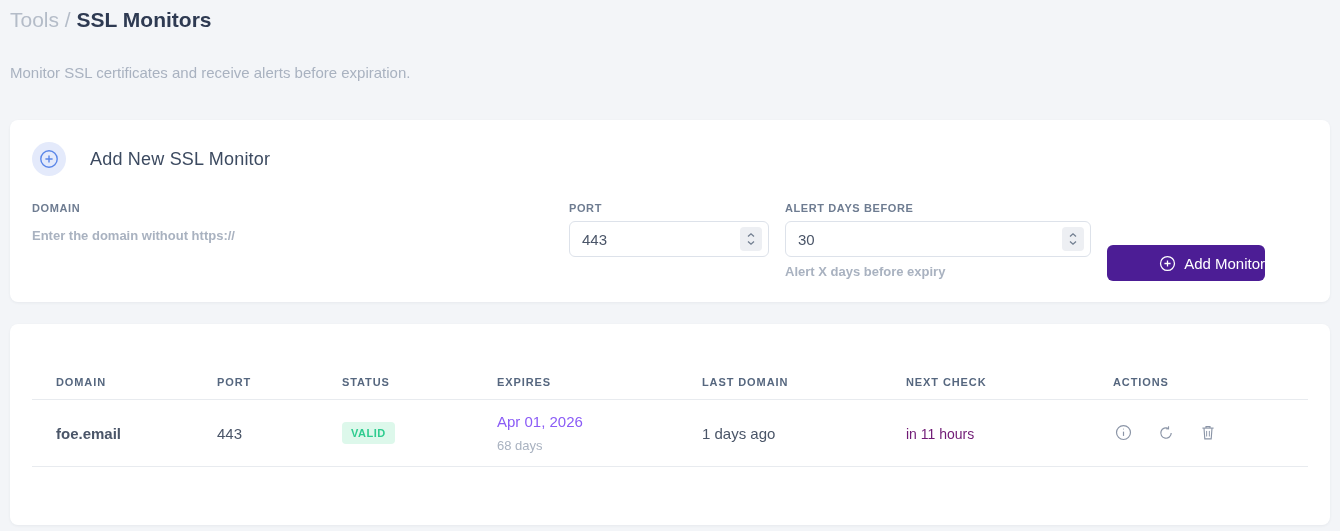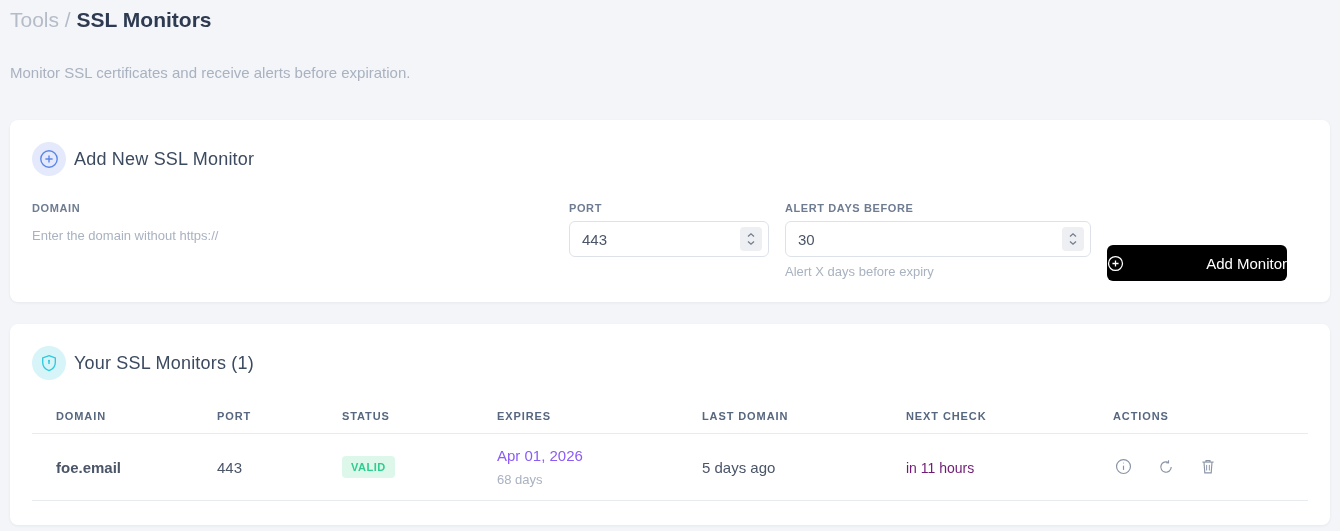--- a/index.html
+++ b/index.html
@@ -21,21 +21,21 @@
   
   .card {
     background: #ffffff;
     border-radius: 8px;
     box-shadow: 0 1px 3px rgba(40,50,70,0.06);
     padding: 22px;
   }
   .card-add { margin-top: 39px; height: 182px; }
   .card-list { margin-top: 22px; height: 201px; }
 
-  .card-header { display: flex; align-items: center; gap: 8px; }
+  .card-header { display: flex; align-items: center; gap: 24px; }
   .icon-badge {
     width: 34px; height: 34px; border-radius: 50%;
     display: flex; align-items: center; justify-content: center;
     flex: 0 0 auto;
   }
   .badge-blue { background: #e4eafb; }
   .badge-cyan { background: #d7f4f8; }
   .card-title { font-size: 18px; font-weight: 500; color: #3c4a60; letter-spacing: 0.2px; }
 
   
@@ -57,29 +57,29 @@
     font-family: "Liberation Sans", "DejaVu Sans", sans-serif;
   }
   .text-input::placeholder { color: #b7bfca; }
   .spinner {
     position: absolute; right: 7px; top: 6px;
     width: 22px; height: 24px; border-radius: 4px;
     background: #edeff3;
     display: flex; flex-direction: column; align-items: center; justify-content: center;
     cursor: pointer;
   }
-  .helper { font-size: 13px; color: #a9b2c0; margin-top: 7px; }
+  .helper { font-size: 13px; color: #a9b2c0; margin-top: 7px; font-weight: bold; }
 
   .btn-col { width: 200px; padding-top: 43px; }
   .btn-primary {
-    width: 180px; height: 36px;
-    background: #000000; color: #ffffff;
+    width: 158px; height: 36px;
+    background: #4c1d95; color: #ffffff;
     border: none; border-radius: 6px;
     font-size: 15px; font-family: "Liberation Sans", "DejaVu Sans", sans-serif;
-    display: flex; align-items: center; justify-content: space-between; gap: 8px;
+    display: flex; align-items: center; justify-content: flex-end; gap: 8px;
     cursor: pointer;
   }
 
   
   .monitor-table { width: 100%; border-collapse: collapse; margin-top: 20px; table-layout: fixed; }
   .monitor-table th {
     text-align: left; font-size: 11px; font-weight: 700;
     color: #56677f; letter-spacing: 0.9px;
     padding: 10px 8px 11px 8px; border-bottom: 1px solid #e8ebef;
   }
@@ -170,30 +170,20 @@
             </svg>
           </span>
           <span>Add Monitor</span>
         </button>
       </div>
 
     </div>
   </div>
 
   <div class="card card-list">
-    <div class="card-header">
-      <span class="icon-badge badge-cyan">
-        <svg width="18" height="18" viewBox="0 0 20 20" fill="none" stroke="#2ec9dd" stroke-width="1.5">
-          <path d="M10 1.8 L17 4.4 V9.5 C17 14 14 17 10 18.4 C6 17 3 14 3 9.5 V4.4 Z"></path>
-          <path d="M10 7.2 v4" stroke-width="1.6"></path>
-          <circle cx="10" cy="7.4" r="1.1" fill="#2ec9dd" stroke="none"></circle>
-        </svg>
-      </span>
-      <span class="card-title">Your SSL Monitors (1)</span>
-    </div>
 
     <table class="monitor-table">
       <colgroup>
         <col style="width:177px">
           <col style="width:125px">
           <col style="width:155px">
         <col style="width:205px">
           <col style="width:204px">
           <col style="width:207px">
           <col>
@@ -213,21 +203,21 @@
         <tr>
           <td class="cell-domain">foe.email</td>
           <td>443</td>
           <td>
             <span class="status-badge">VALID</span>
           </td>
           <td>
             <div class="expires-date">Apr 01, 2026</div>
             <div class="expires-days">68 days</div>
           </td>
-          <td class="last-check">5 days ago</td>
+          <td class="last-check">1 days ago</td>
           <td>
             <span class="next-check">in 11 hours</span>
           </td>
           <td class="actions-cell">
             <button class="action-btn" style="display:inline-block">
               <span>
                 <svg width="17" height="17" viewBox="0 0 20 20" fill="none" stroke="#8a94a6" stroke-width="1.4">
                   <circle cx="10" cy="10" r="8.2"></circle>
                   <path d="M10 9v5"></path>
                   <circle cx="10" cy="6" r="0.6" fill="#8a94a6" stroke="none"></circle>

